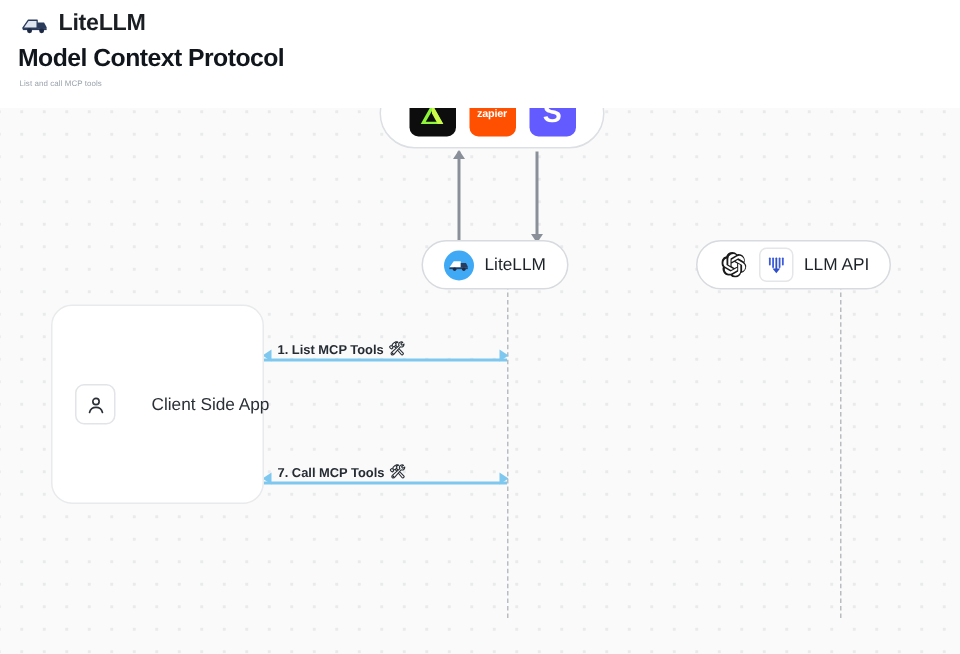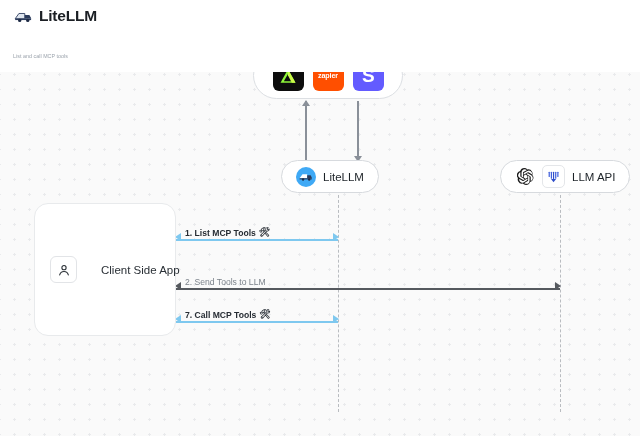--- a/index.html
+++ b/index.html
@@ -163,21 +163,21 @@
     height: 33px;
     z-index: 20;
   }
   .node-pill .node-label {
     font-size: 11.5px;
     color: #1d2328;
     font-weight: 500;
     white-space: nowrap;
   }
   #node-litellm { left: 281px; top: 160px; }
-  #node-llmapi  { left: 500px; top: 160px; align-items: center; }
+  #node-llmapi  { left: 464px; top: 160px; align-items: center; }
 
   .node-logo {
     width: 20px; height: 20px;
     flex: none;
     display: flex;
     align-items: center;
     justify-content: center;
   }
   .node-logo.boxed {
     border: 1px solid #e4e6e9;
@@ -363,28 +363,20 @@
   <div class="step-arrow blue" id="arrow-1">
     <div class="line"></div>
     <div class="ah left"></div>
     <div class="ah right"></div>
     <div class="step-label">
       <span>1. List MCP Tools</span>
       <span class="tool-glyph">🛠</span>
     </div>
   </div>
 
-  <div class="step-arrow gray" id="arrow-2">
-    <div class="line"></div>
-    <div class="ah left"></div>
-    <div class="ah right"></div>
-    <div class="step-label">
-      <span>2. Send Tools to LLM</span>
-    </div>
-  </div>
 
   <div class="step-arrow blue" id="arrow-3">
     <div class="line"></div>
     <div class="ah left"></div>
     <div class="ah right"></div>
     <div class="step-label">
       <span>7. Call MCP Tools</span>
       <span class="tool-glyph">🛠</span>
     </div>
   </div>
@@ -397,14 +389,15 @@
       <svg width="19" height="15" viewBox="0 0 24 18">
         <path d="M1.5 11.8 L6.2 5.2 L13.6 5.2 L13.6 11.8 Z" fill="#dfe6ef" stroke="#2b3b5c" stroke-width="1.1" stroke-linejoin="round"></path>
         <path d="M13.6 7.2 L19.4 7.2 L21.6 11 L21.6 11.8 L13.6 11.8 Z" fill="#2b3b5c"></path>
         <rect x="1.5" y="11.8" width="20.1" height="1.7" fill="#2b3b5c"></rect>
         <circle cx="7.2" cy="14" r="2.1" fill="#1d2a44"></circle>
         <circle cx="17.4" cy="14" r="2.1" fill="#1d2a44"></circle>
       </svg>
     </span>
     <span class="brand-label">LiteLLM</span>
   </div>
+  <div id="page-title">Model Context Protocol</div>
   <div id="page-subtitle">List and call MCP tools</div>
 </div>
 
 </body></html>

